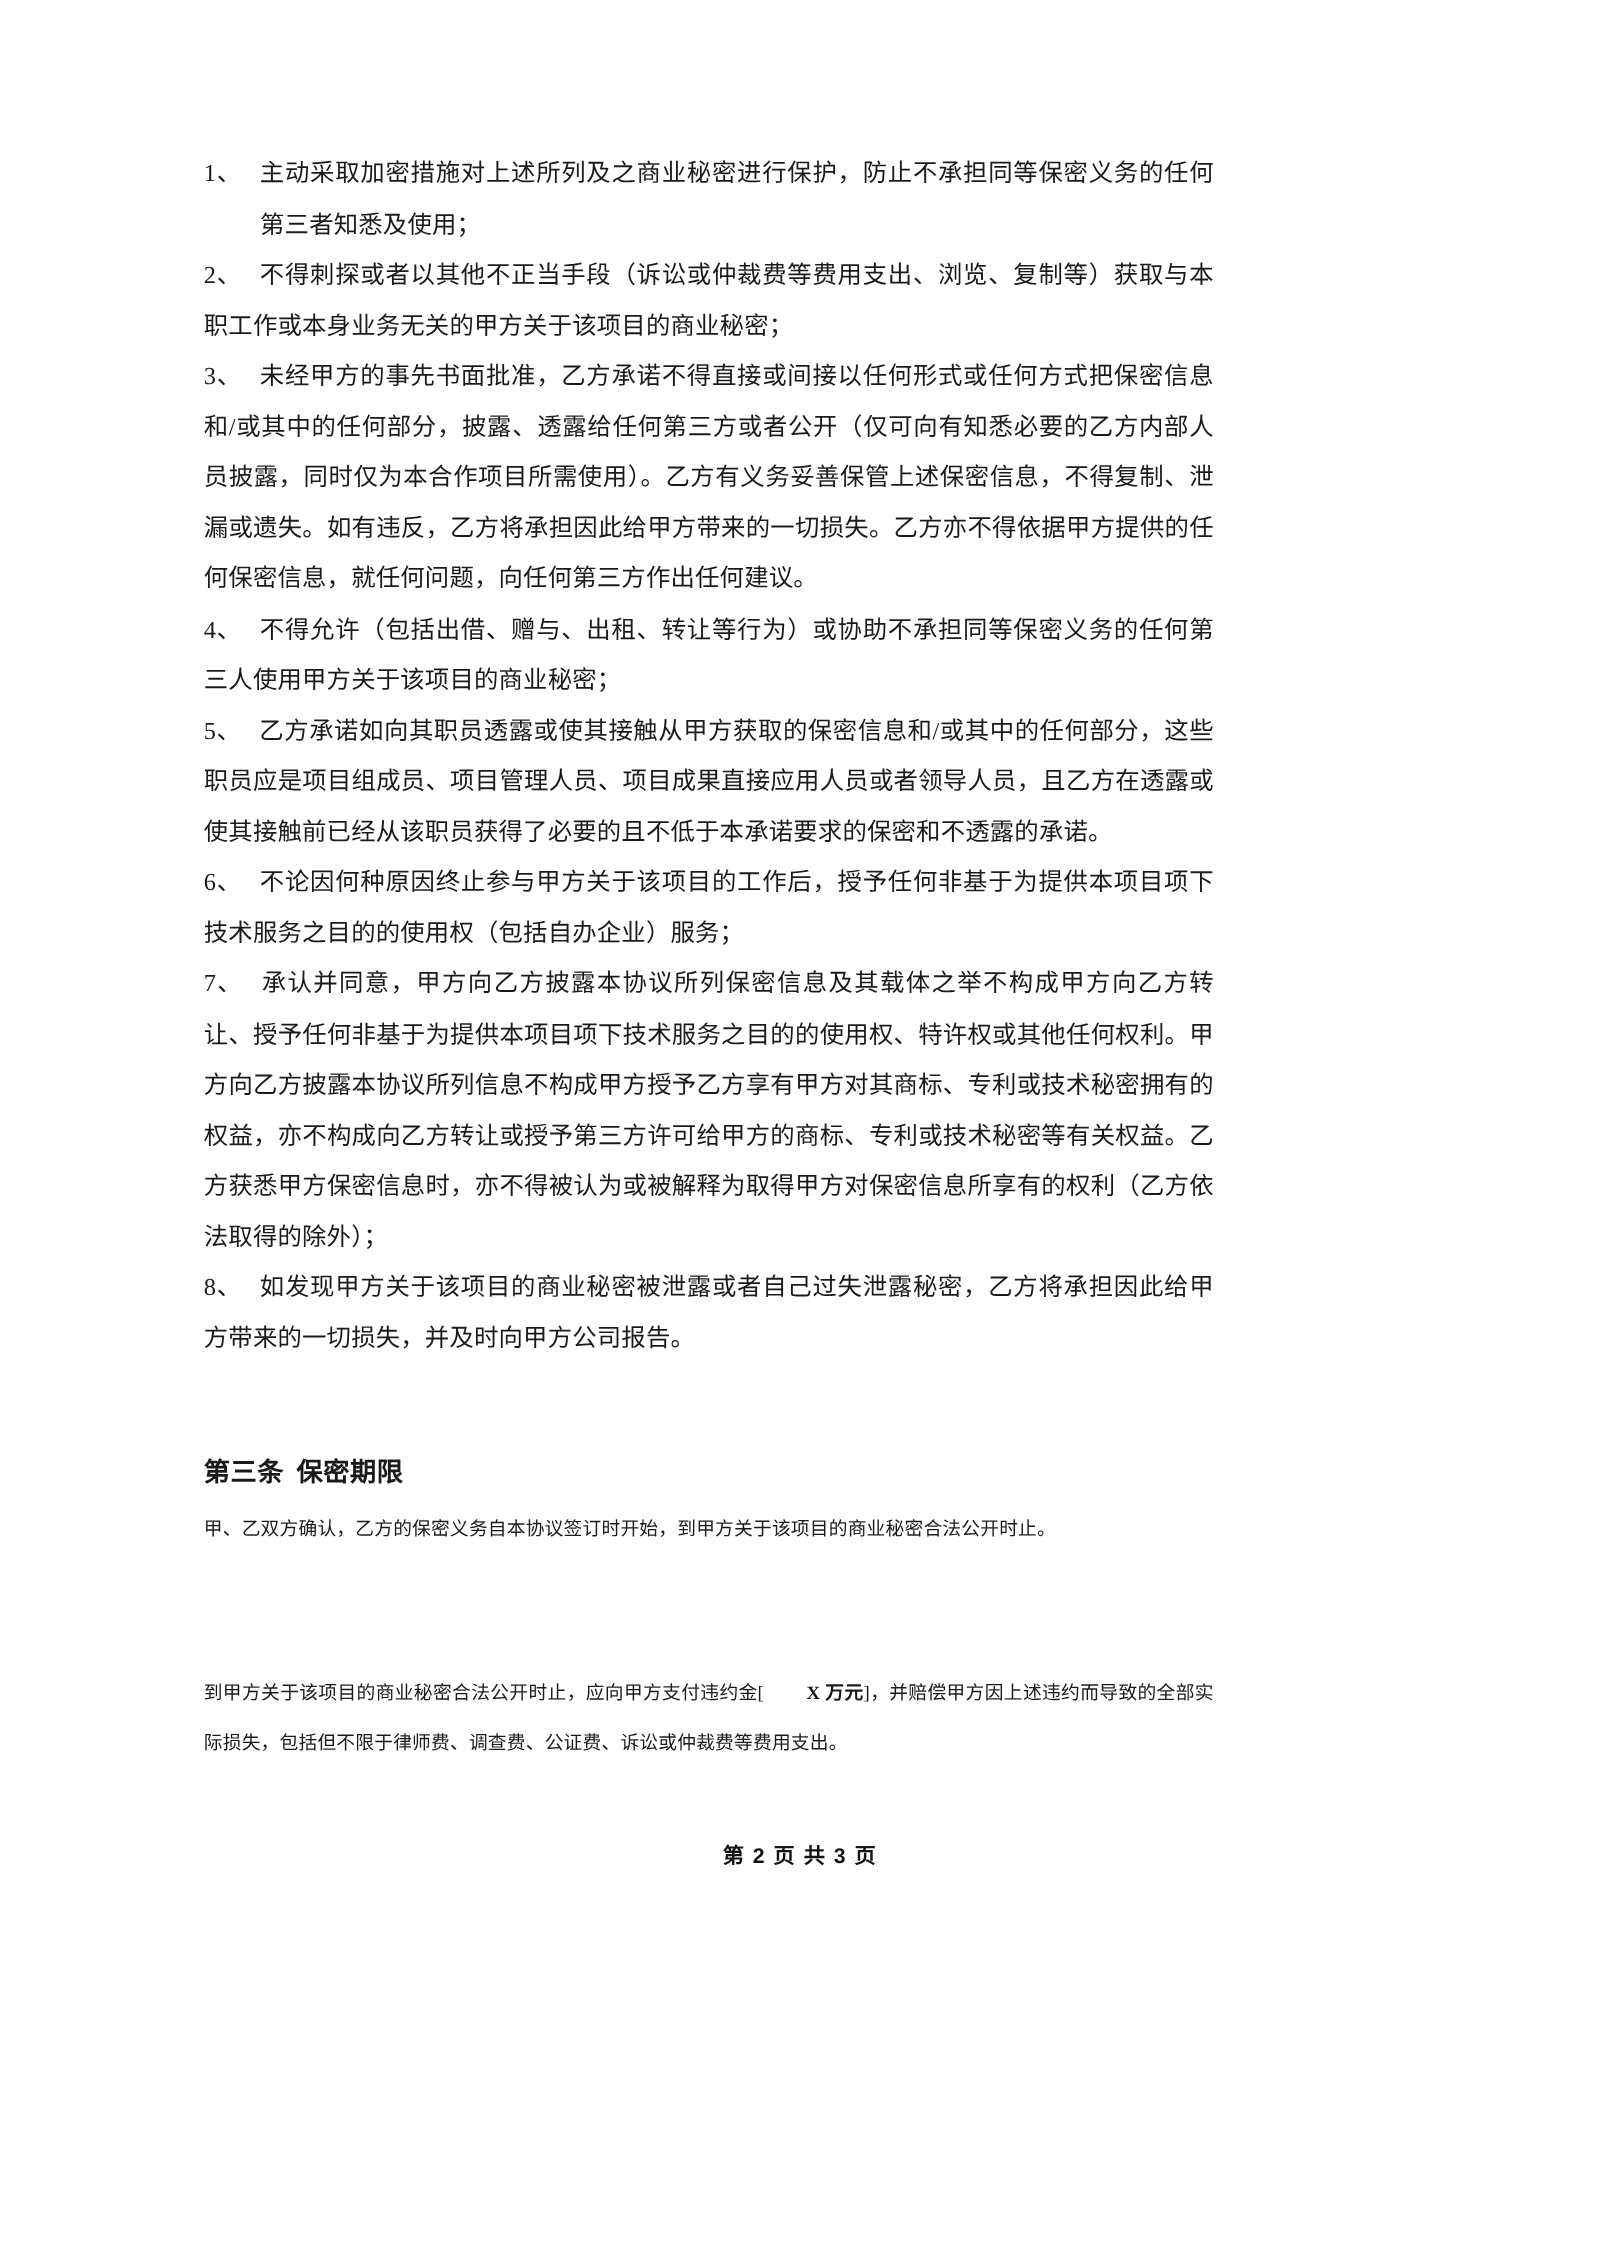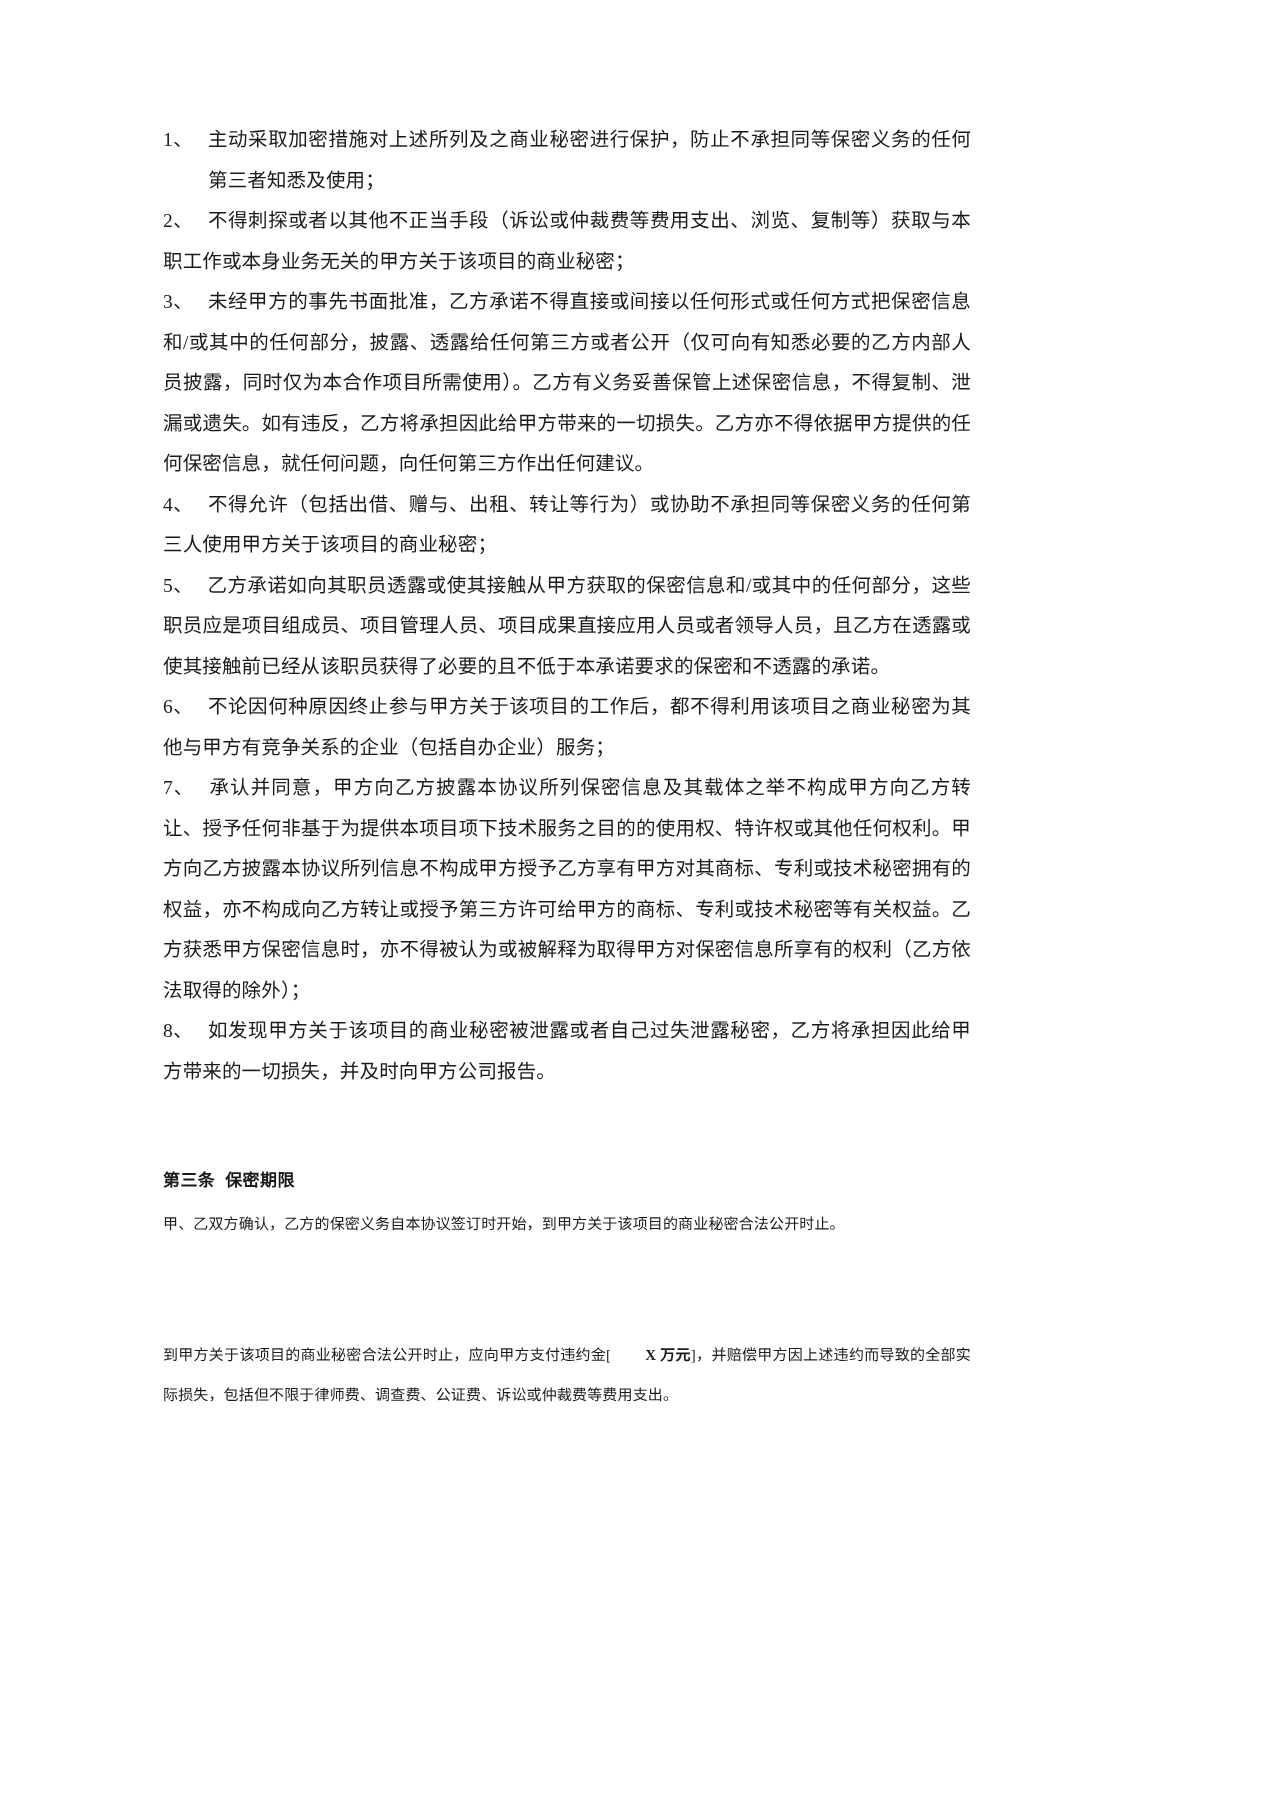--- a/index.html
+++ b/index.html
@@ -49,22 +49,22 @@
   .clause.indent-hang {
     padding-left: 45px;
     text-indent: -45px;
   }
 
   .spacer-sm { height: 18px; }
   .spacer-lg { height: 72px; }
 
   
   .section-heading {
-    font-family: Liberation Serif, serif;
-    font-size: 17px;
+    font-family: Liberation Mono, monospace;
+    font-size: 21px;
     font-weight: bold;
     line-height: 34px;
     letter-spacing: 0.4px;
     margin: 0 0 6px 0;
   }
   .section-heading .ht {
     display: inline;
   }
   .section-heading .hgap {
     display: inline-block;
@@ -115,21 +115,21 @@
 
     <p class="clause">
       <span class="num">4、</span><span class="gap"></span><span>不得允许（包括出借、赠与、出租、转让等行为）或协助不承担同等保密义务的任何第三人使用甲方关于该项目的商业秘密；</span>
     </p>
 
     <p class="clause">
       <span class="num">5、</span><span class="gap"></span><span>乙方承诺如向其职员透露或使其接触从甲方获取的保密信息和/或其中的任何部分，这些职员应是项目组成员、项目管理人员、项目成果直接应用人员或者领导人员，且乙方在透露或使其接触前已经从该职员获得了必要的且不低于本承诺要求的保密和不透露的承诺。</span>
     </p>
 
     <p class="clause">
-      <span class="num">6、</span><span class="gap"></span><span>不论因何种原因终止参与甲方关于该项目的工作后，都不得利用该项目之商业秘密为其他与甲方有竞争关系的企业（包括自办企业）服务；</span>
+      <span class="num">6、</span><span class="gap"></span><span>不论因何种原因终止参与甲方关于该项目的工作后，授予任何非基于为提供本项目项下技术服务之目的的使用权（包括自办企业）服务；</span>
     </p>
 
     <p class="clause">
       <span class="num">7、</span><span class="gap"></span><span>承认并同意，甲方向乙方披露本协议所列保密信息及其载体之举不构成甲方向乙方转让、授予任何非基于为提供本项目项下技术服务之目的的使用权、特许权或其他任何权利。甲方向乙方披露本协议所列信息不构成甲方授予乙方享有甲方对其商标、专利或技术秘密拥有的权益，亦不构成向乙方转让或授予第三方许可给甲方的商标、专利或技术秘密等有关权益。乙方获悉甲方保密信息时，亦不得被认为或被解释为取得甲方对保密信息所享有的权利（乙方依法取得的除外）；</span>
     </p>
 
     <p class="clause">
       <span class="num">8、</span><span class="gap"></span><span>如发现甲方关于该项目的商业秘密被泄露或者自己过失泄露秘密，乙方将承担因此给甲方带来的一切损失，并及时向甲方公司报告。</span>
     </p>
 
@@ -142,14 +142,15 @@
 
     <div class="spacer-lg"></div>
     <div class="spacer-sm"></div>
 
     <p class="section-body">
       <span>到甲方关于该项目的商业秘密合法公开时止，应向甲方支付违约金[</span><span style="display:inline-block;width:34px"></span><span class="bold-inline">X 万元</span><span>]，并赔偿甲方因上述违约而导致的全部实际损失，包括但不限于律师费、调查费、公证费、诉讼或仲裁费等费用支出。</span>
     </p>
 
   </div>
 
+  <div class="footer">第 2 页  共 3 页</div>
 
 </div>
 
 </body></html>

